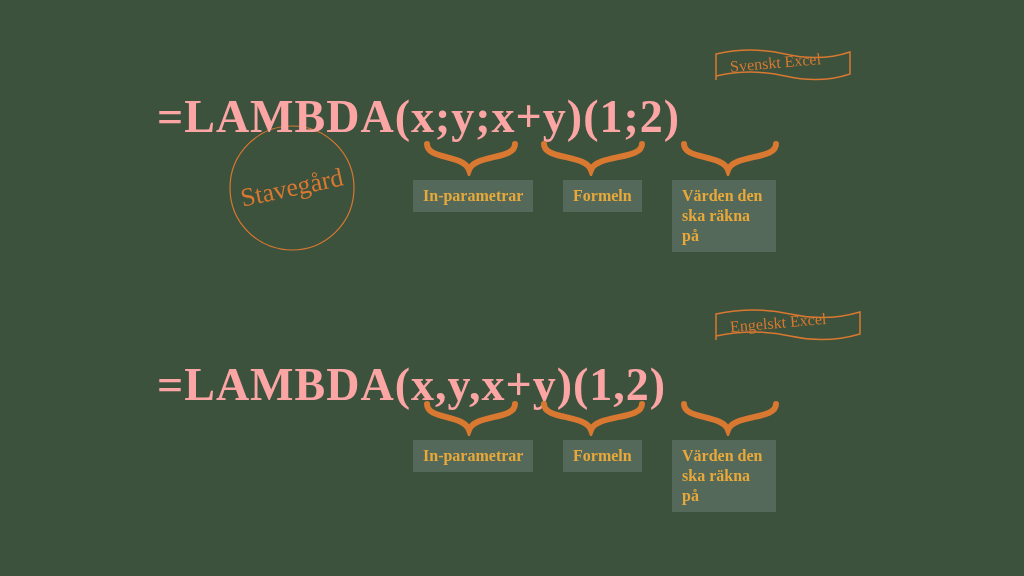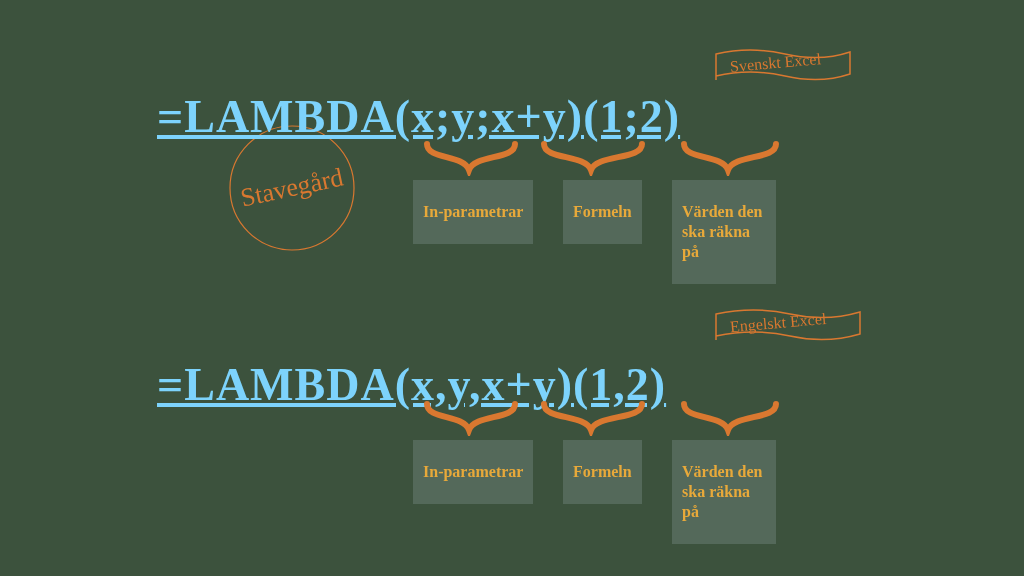--- a/index.html
+++ b/index.html
@@ -7,26 +7,25 @@
     padding: 0;
     width: 1024px;
     height: 576px;
     background: #3c523d;
     font-family: Georgia, 'Times New Roman', serif;
     overflow: hidden;
     position: relative;
   }
   .formula {
     position: absolute;
-    color: #7dd3fc;
+    color: #fca5a5;
     font-weight: bold;
     font-size: 46px;
     letter-spacing: 1px;
     white-space: nowrap;
-    text-decoration: underline;
   }
   .flag {
     position: absolute;
     color: #d97830;
     font-size: 16px;
     font-family: Georgia, serif;
   }
   .flag svg { display: block; }
   .flag .flag-text {
     position: absolute;
@@ -37,21 +36,21 @@
   }
   .brace {
     position: absolute;
   }
   .label-box {
     position: absolute;
     background: #54695a;
     color: #e8a93a;
     font-weight: bold;
     font-size: 16px;
-    padding: 22px 10px;
+    padding: 6px 10px;
     line-height: 1.25;
   }
   .stamp {
     position: absolute;
     left: 222px;
     top: 118px;
     width: 140px;
     height: 140px;
   }
   .stamp svg { display: block; }

